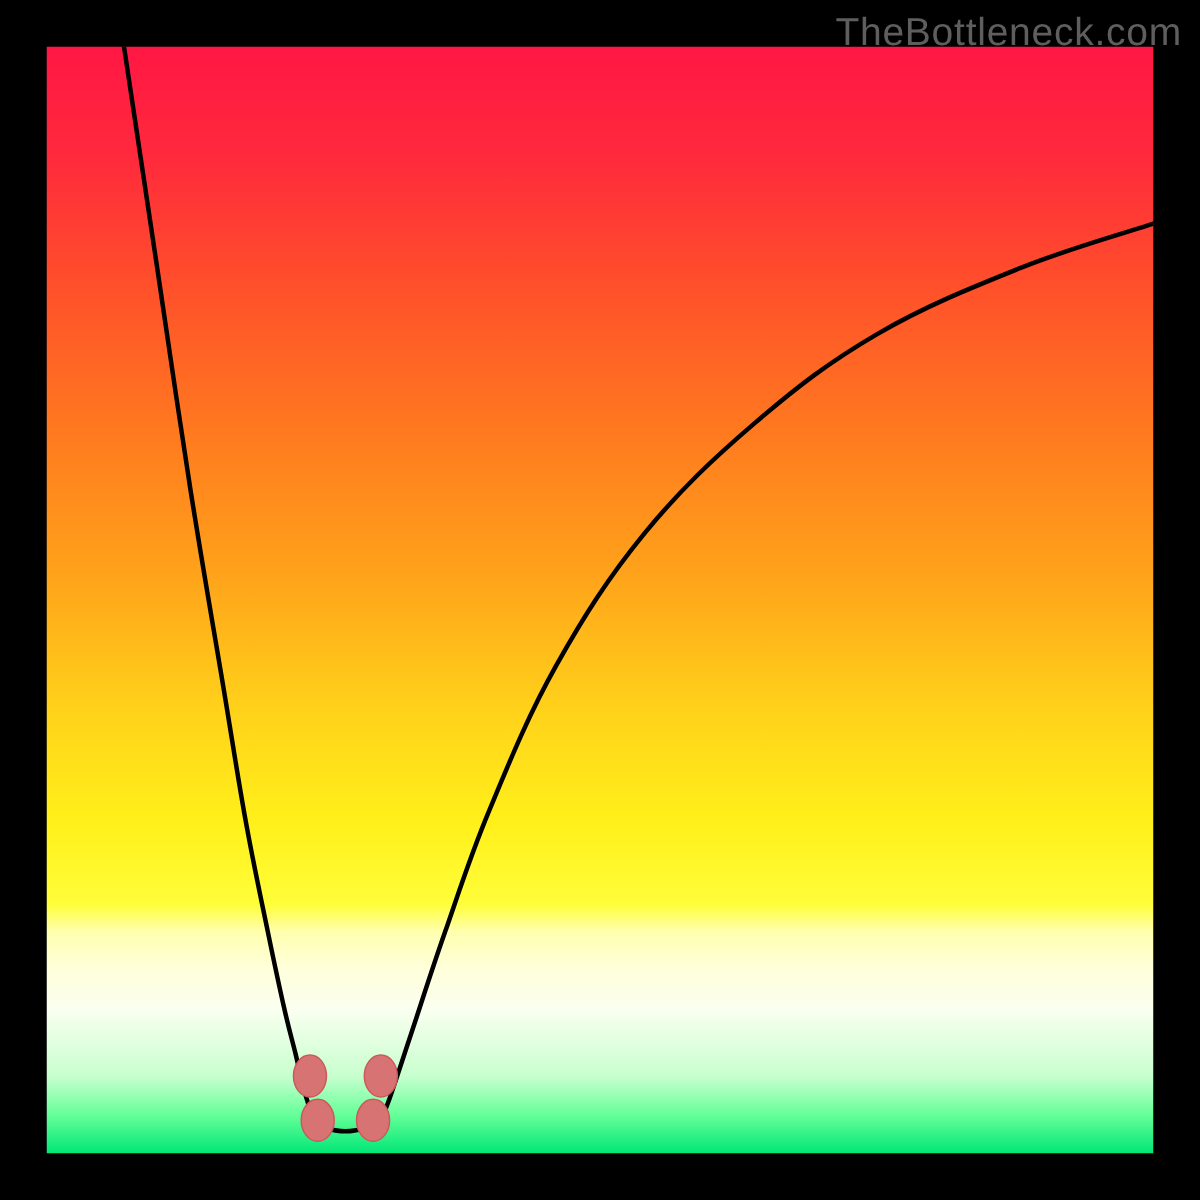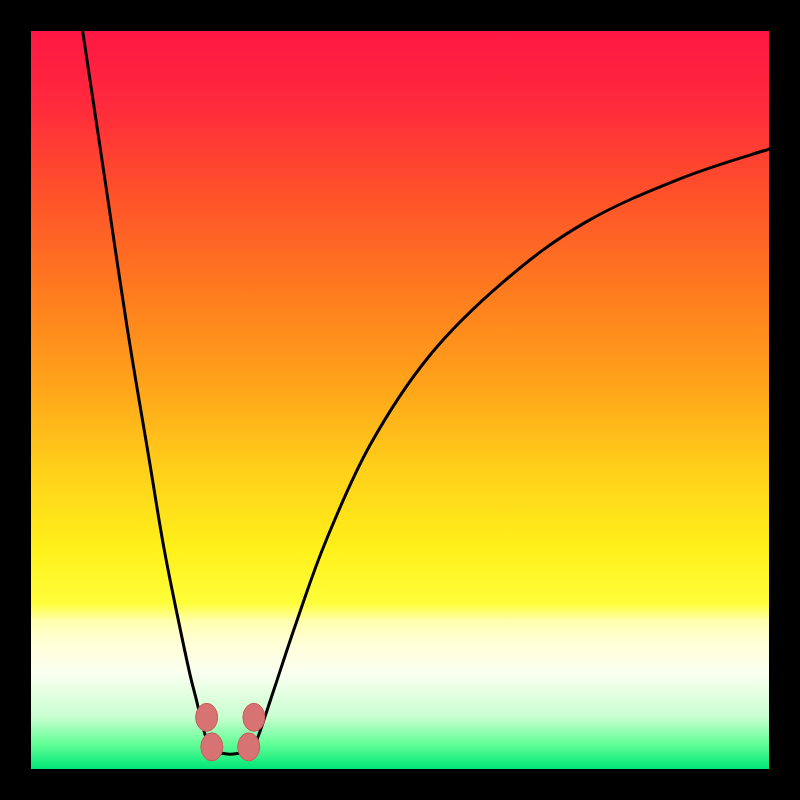--- a/index.html
+++ b/index.html
@@ -36,20 +36,21 @@
     width: 738px;
     height: 738px;
     z-index: 10;
   }
 </style>
 </head>
 <body>
 
 <div class="frame">
 
+  <div class="watermark">TheBottleneck.com</div>
 
   <svg class="plot" viewBox="0 0 738 738" preserveAspectRatio="none">
     <defs>
       <linearGradient id="bg-grad" x1="0" y1="0" x2="0" y2="1">
           <stop offset="0%" stop-color="#ff1744"></stop>
           <stop offset="10%" stop-color="#ff2a3c"></stop>
           <stop offset="22%" stop-color="#ff512a"></stop>
           <stop offset="35%" stop-color="#ff7a1f"></stop>
           <stop offset="48%" stop-color="#ffa41a"></stop>
           <stop offset="60%" stop-color="#ffd21a"></stop>

